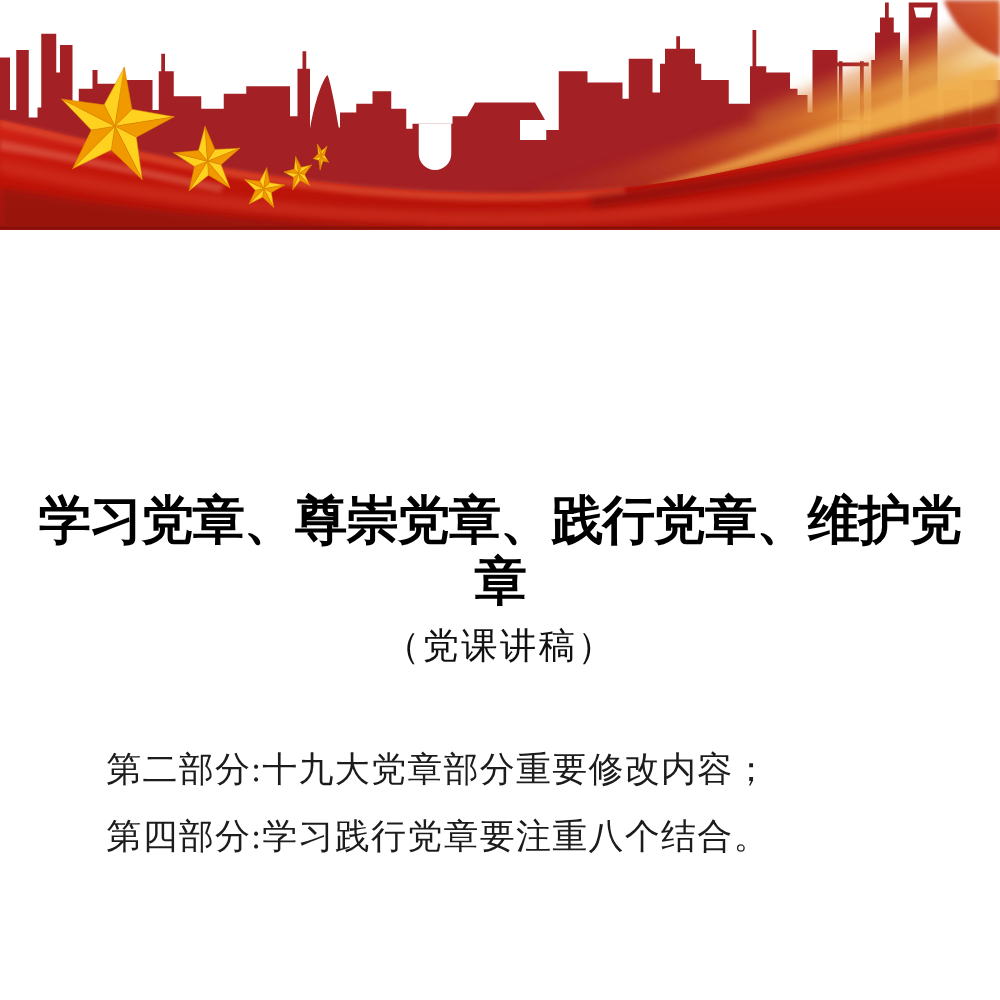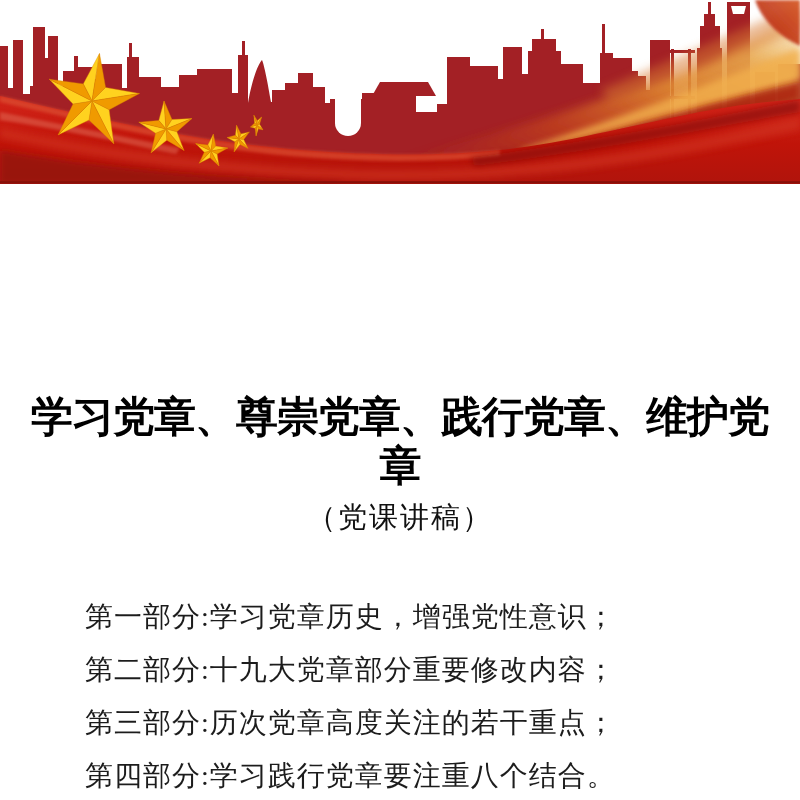--- a/index.html
+++ b/index.html
@@ -195,19 +195,17 @@
   </div>
 
   <div class="title">
     <span>学习党章、尊崇党章、践行党章、维护党</span><br>
     <span>章</span>
   </div>
 
   <div class="subtitle">（党课讲稿）</div>
 
   <div class="toc">
-    <div class="toc-item">第一部分:学习党章历史，增强党性意识；</div>
     <div class="toc-item">第二部分:十九大党章部分重要修改内容；</div>
-    <div class="toc-item">第三部分:历次党章高度关注的若干重点；</div>
     <div class="toc-item">第四部分:学习践行党章要注重八个结合。</div>
   </div>
 
 </div>
 
 </body></html>

